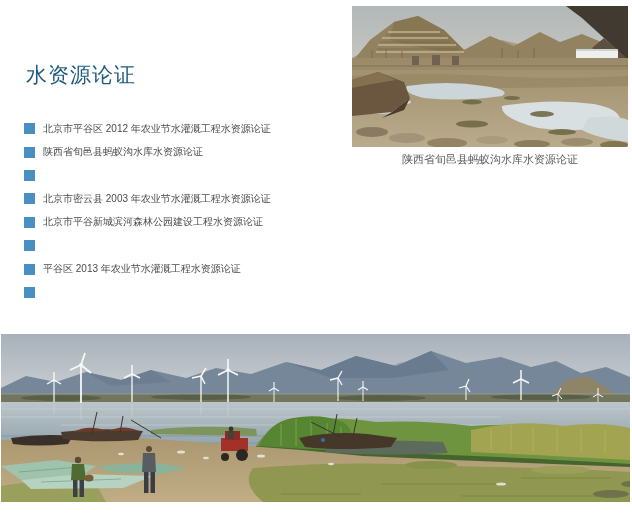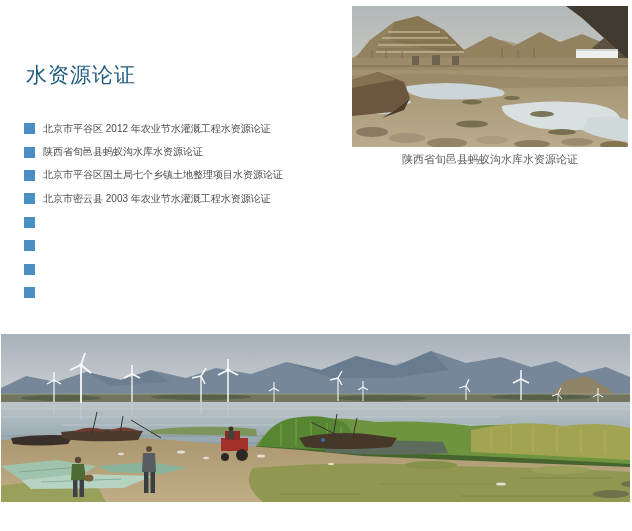--- a/index.html
+++ b/index.html
@@ -46,34 +46,35 @@
     <li>
         <span class="bullet"></span>
         <span>北京市平谷区 2012 年农业节水灌溉工程水资源论证</span>
       </li>
     <li>
         <span class="bullet"></span>
         <span>陕西省旬邑县蚂蚁沟水库水资源论证</span>
       </li>
     <li>
         <span class="bullet"></span>
-        <span>北京市平谷区国土局七个乡镇土地整理项目水资源论证</span>
       </li>
     <li>
         <span class="bullet"></span>
         <span>北京市密云县 2003 年农业节水灌溉工程水资源论证</span>
       </li>
     <li>
         <span class="bullet"></span>
-      </li>
-    <li>
-        <span class="bullet"></span>
-      </li>
-    <li>
-        <span class="bullet"></span>
+        <span>北京市平谷新城滨河森林公园建设工程水资源论证</span>
+      </li>
+    <li>
+        <span class="bullet"></span>
+      </li>
+    <li>
+        <span class="bullet"></span>
+        <span>平谷区 2013 年农业节水灌溉工程水资源论证</span>
       </li>
     <li>
         <span class="bullet"></span>
       </li>
   </ul>
 
   <div class="photo-top">
     <svg viewBox="0 0 276 141" preserveAspectRatio="none">
       <defs>
         <linearGradient id="sky1" x1="0" y1="0" x2="0" y2="1">

